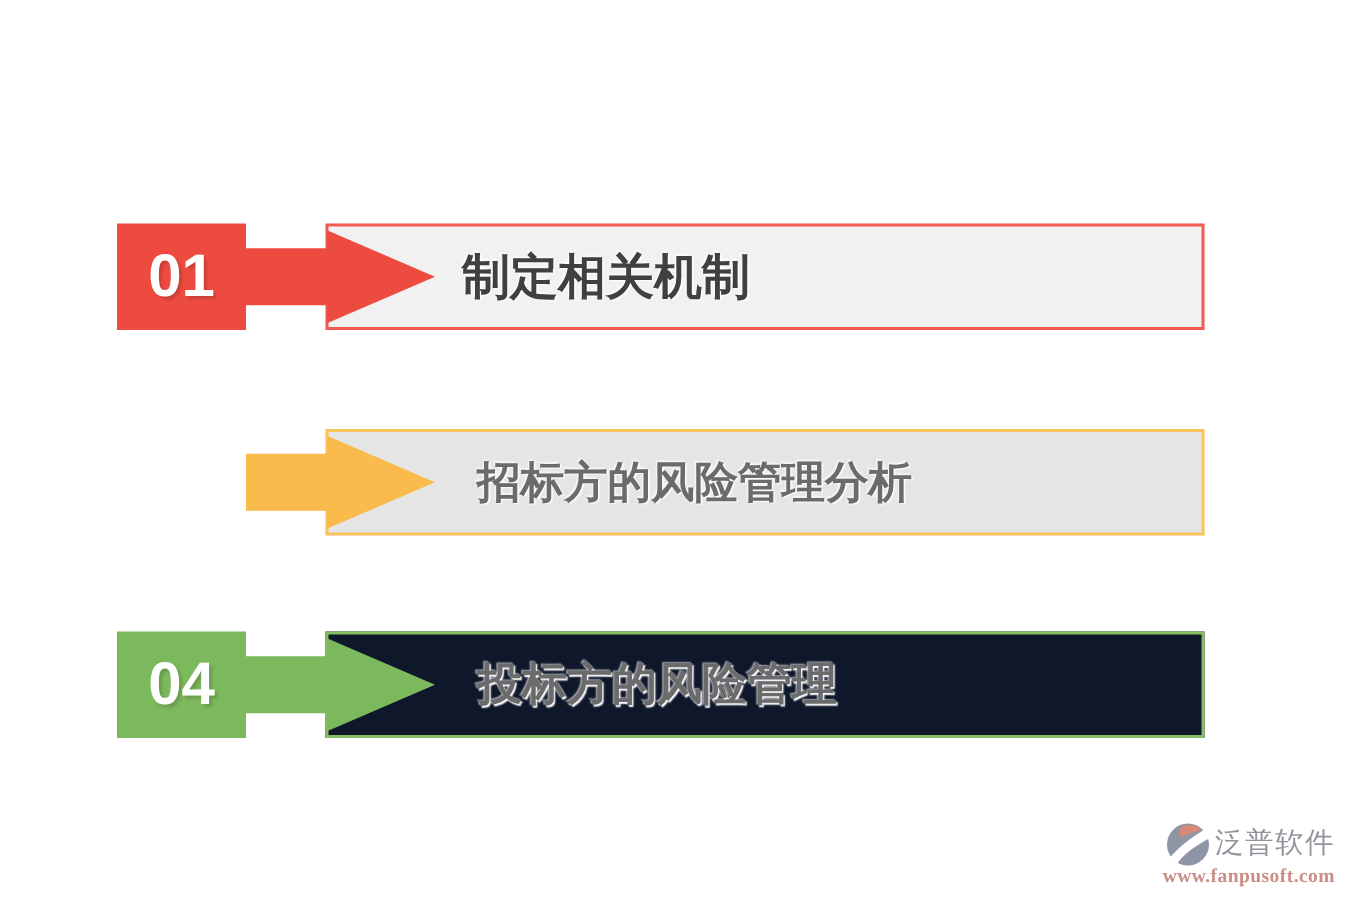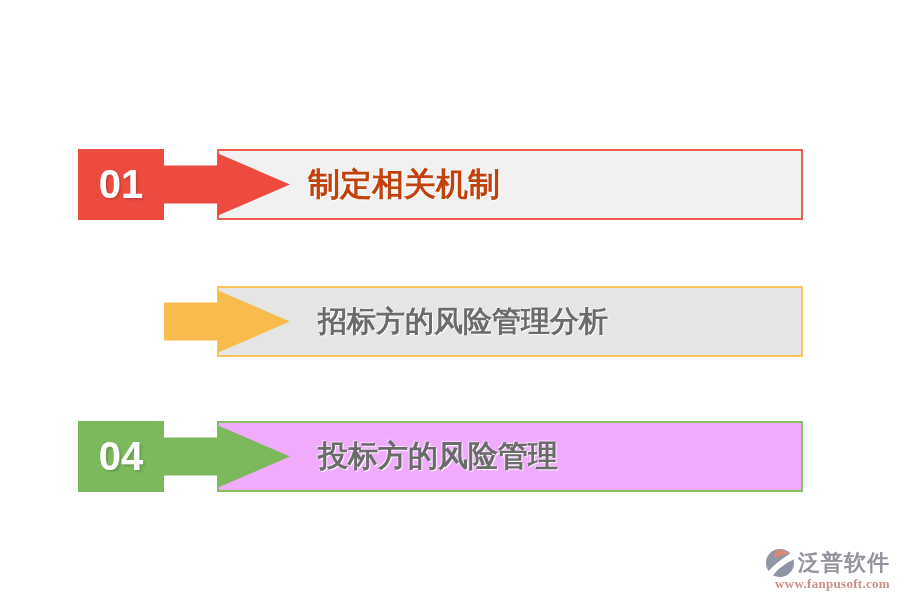--- a/index.html
+++ b/index.html
@@ -34,56 +34,56 @@
   .row-1 .step-label{font-size:29px}
   .row-2 .step-box{padding-left:99px}
   .row-2 .step-label{font-size:30px}
 
   .watermark{
     position:absolute;right:10px;bottom:8px;
     display:flex;flex-direction:column;align-items:flex-end;
   }
   .wm-top{display:flex;align-items:center;gap:3px;}
   .wm-logo{width:30px;height:30px;display:block;}
-  .wm-brand{font-size:22px;font-weight:bold;letter-spacing:1px;line-height:30px;}
+  .wm-brand{font-size:19px;font-weight:normal;letter-spacing:1px;line-height:30px;}
   .wm-url{
     font-family:"Liberation Serif",serif;font-size:13px;font-weight:bold;
     letter-spacing:.3px;margin-top:-2px;
   }
 </style>
 </head>
 <body>
 
 <div class="canvas">
 
   <div class="step-row row-0" style="--accent: #ee4b40; --border: #f25b50;">
     <div class="step-num">01</div>
     <svg class="step-arrow" viewBox="0 0 130 71" xmlns="http://www.w3.org/2000/svg">
       <polygon points="0,16.5 54,16.5 54,4.5 126,35.5 54,66.5 54,54.5 0,54.5" fill="currentColor"></polygon>
     </svg>
-    <div class="step-box" style="background: rgb(241, 241, 241); color: #c2410c;">
+    <div class="step-box" style="background: rgb(241, 241, 241); color: #404040;">
       <span class="step-label">制定相关机制</span>
     </div>
   </div>
 
   <div class="step-row row-1" style="--accent: #f8bb4c; --border: #f9c55a;">
     <svg class="step-arrow" viewBox="0 0 130 71" xmlns="http://www.w3.org/2000/svg">
       <polygon points="0,16.5 54,16.5 54,4.5 126,35.5 54,66.5 54,54.5 0,54.5" fill="currentColor"></polygon>
     </svg>
     <div class="step-box" style="background: #e5e5e5; color: rgb(107, 107, 107);">
       <span class="step-label">招标方的风险管理分析</span>
     </div>
   </div>
 
   <div class="step-row row-2" style="--accent: #7cb85c; --border: #85be63;">
     <div class="step-num">04</div>
     <svg class="step-arrow" viewBox="0 0 130 71" xmlns="http://www.w3.org/2000/svg">
       <polygon points="0,16.5 54,16.5 54,4.5 126,35.5 54,66.5 54,54.5 0,54.5" fill="currentColor"></polygon>
     </svg>
-    <div class="step-box" style="background: #f0abfc; color: rgb(107, 107, 107);">
+    <div class="step-box" style="background: #0f172a; color: rgb(107, 107, 107);">
       <span class="step-label">投标方的风险管理</span>
     </div>
   </div>
 
   <div class="watermark">
     <div class="wm-top">
       <svg class="wm-logo" viewBox="0 0 30 30" xmlns="http://www.w3.org/2000/svg">
         <circle cx="15" cy="15" r="14" class="wm-logo-circle" fill="#8e95a5"></circle>
         <path d="M1,26 C9,16 18,10 29,3 L29,11 C20,16 12,21 7,29 Z" fill="#ffffff"></path>
         <path d="M10,3.5 C15,0.8 21,1.8 24.5,5.5 C19,6.5 14,8 10.5,10.5 C9,8.5 9,5.5 10,3.5 Z" class="wm-logo-wing" fill="#d78a77"></path>

